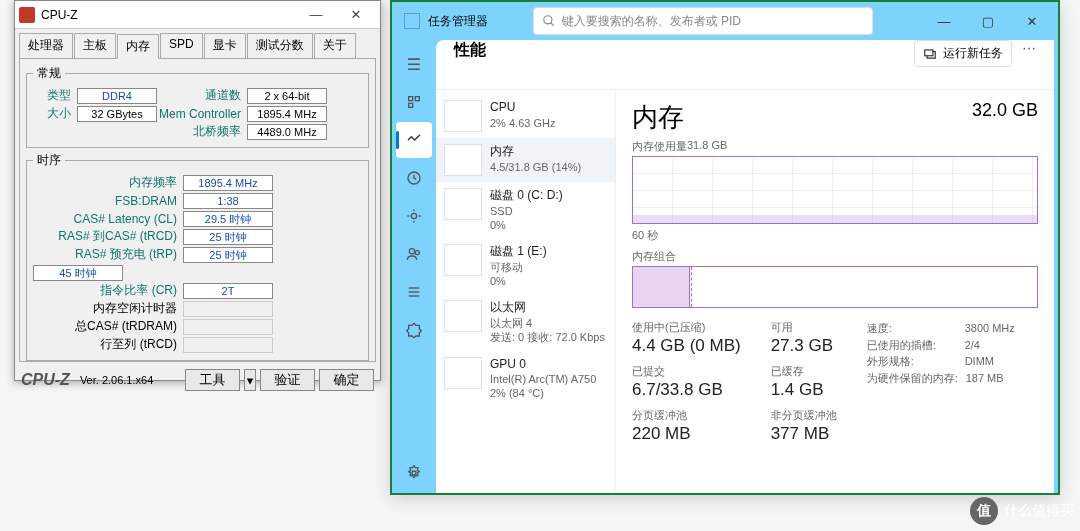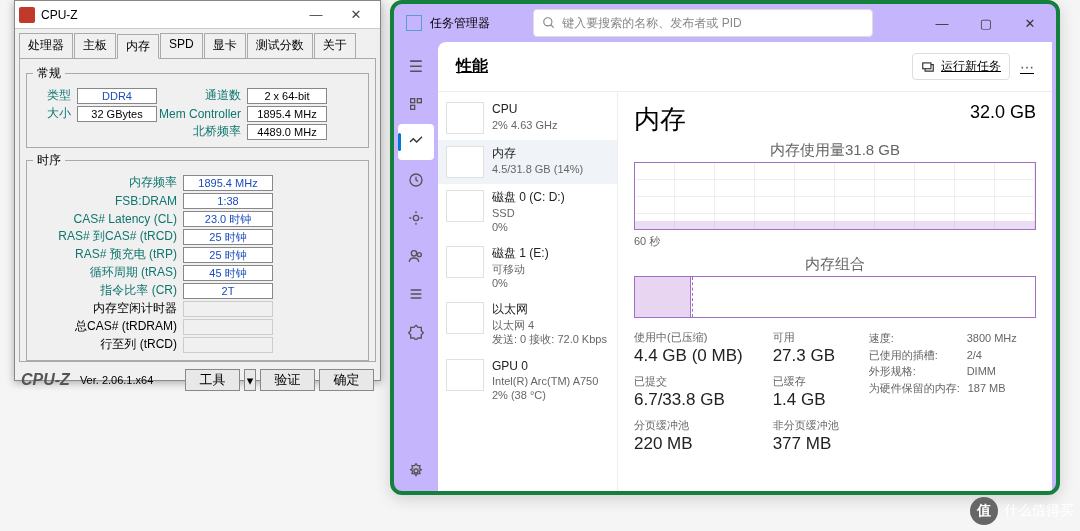--- a/index.html
+++ b/index.html
@@ -22,52 +22,52 @@
 .val { background: #fff; border: 1px solid #888; text-align: center; height: 16px; line-height: 14px; font-size: 11px; }
 .grey { color: #000000; }
 .link { color: #1a4bbd; }
 .cpuz-footer { display: flex; align-items: center; padding: 3px 6px; font-size: 12px; }
 .cpuz-footer .logo { font-style: italic; font-weight: bold; font-size: 16px; color: #555; margin-right: 10px; }
 .cpuz-footer .ver { font-size: 11px; margin-right: auto; }
 .cpuz-footer button { width: 55px; height: 22px; margin-left: 4px; font-size: 13px; border: 1px solid #888; background: #e8e8e8; }
 .cpuz-footer .dd { width: 12px; }
 
 
-.tm { position: absolute; left: 390px; top: 0; width: 670px; height: 495px; background: #c4b5fd; border: 4px solid #15803d; border-radius: 12px; box-shadow: 0 4px 16px rgba(0,0,0,0.15); overflow: hidden; display: flex; flex-direction: column; }
+.tm { position: absolute; left: 390px; top: 0; width: 670px; height: 495px; background: #7dd3fc; border: 2px solid #15803d; border-radius: 0; box-shadow: 0 4px 16px rgba(0,0,0,0.15); overflow: hidden; display: flex; flex-direction: column; }
 .tm-titlebar { display: flex; align-items: center; height: 38px; padding: 0 4px 0 12px; }
 .tm-icon { width: 16px; height: 16px; border: 1px solid #5a9bd5; margin-right: 8px; }
 .tm-title { font-size: 12px; margin-right: 20px; }
 .tm-search { flex: 1; max-width: 340px; margin: 0 auto; height: 28px; background: #fff; border: 1px solid #ddd; border-radius: 4px; display: flex; align-items: center; padding: 0 8px; font-size: 12px; color: #888; }
 .tm-search svg { margin-right: 6px; }
 .tm-winbtns { margin-left: auto; display: flex; }
 .tm-winbtns div { width: 44px; text-align: center; font-size: 13px; color: #333; }
 .tm-main { display: flex; flex: 1; overflow: hidden; }
 .tm-nav { width: 44px; display: flex; flex-direction: column; align-items: center; padding-top: 6px; color: #555; }
 .tm-nav div { width: 36px; height: 36px; display: flex; align-items: center; justify-content: center; margin-bottom: 2px; border-radius: 4px; }
 .tm-nav div.active { background: #fff; position: relative; }
 .tm-nav div.active::before { content: ""; position: absolute; left: 0; top: 9px; width: 3px; height: 18px; background: #0078d4; border-radius: 2px; }
 .tm-nav .spacer { flex: 1; }
 .tm-content { flex: 1; background: #fff; border-radius: 8px 0 0 0; margin-right: 4px; display: flex; flex-direction: column; overflow: hidden; }
-.tm-head { display: flex; align-items: center; height: 50px; border-bottom: 1px solid #eee; padding: 0 18px; text-decoration: underline; }
+.tm-head { display: flex; align-items: flex-start; height: 50px; border-bottom: 1px solid #eee; padding: 0 18px; }
 .tm-head .title { font-size: 16px; font-weight: 600; }
 .tm-head .runbtn { margin-left: auto; display: flex; align-items: center; font-size: 12px; gap: 6px; padding: 4px 8px; border: 1px solid #ddd; border-radius: 4px; }
 .tm-head .dots { margin-left: 10px; font-size: 14px; color: #555; }
 .tm-split { display: flex; flex: 1; overflow: hidden; }
 .tm-list { width: 180px; border-right: 1px solid #eee; padding: 4px 0; overflow: hidden; }
 .tm-item { display: flex; padding: 6px 8px; gap: 8px; cursor: default; }
 .tm-item.sel { background: #f0f4f8; }
 .tm-thumb { width: 38px; height: 32px; border: 1px solid #e0e0e0; background: #fff; position: relative; overflow: hidden; flex-shrink: 0; }
 .tm-info { font-size: 11px; line-height: 1.3; }
 .tm-info .name { font-size: 12px; color: #222; }
 .tm-info .sub { color: #666; }
 .tm-detail { flex: 1; padding: 10px 16px; overflow: hidden; }
 .tm-detail-head { display: flex; justify-content: space-between; align-items: flex-start; margin-bottom: 4px; }
 .tm-detail-head .big { font-size: 26px; font-weight: 400; }
 .tm-detail-head .right { font-size: 18px; }
-.tm-graph-label { display: flex; justify-content: center; font-size: 15px; color: #666; margin-bottom: 2px; }
+.tm-graph-label { display: flex; justify-content: flex-start; font-size: 11px; color: #666; margin-bottom: 2px; }
 .tm-graph { height: 68px; border: 1px solid #a16fc7; position: relative; margin-bottom: 4px; background: repeating-linear-gradient(to right, transparent, transparent 39px, #eee 39px, #eee 40px), repeating-linear-gradient(to bottom, transparent, transparent 16px, #eee 16px, #eee 17px); }
 .tm-graph::after { content: ""; position: absolute; left: 0; right: 0; bottom: 0; height: 8px; background: #c8a8e0; opacity: 0.4; }
 .tm-60s { font-size: 11px; color: #666; margin-bottom: 6px; }
 .tm-comp { height: 42px; border: 1px solid #a16fc7; position: relative; margin-bottom: 12px; }
 .tm-comp .used { position: absolute; left: 0; top: 0; bottom: 0; width: 14%; background: #e8d5f2; border-right: 1px solid #a16fc7; }
 .tm-comp .dash { position: absolute; left: 14%; top: 0; bottom: 0; width: 2px; border-right: 1px dashed #a16fc7; }
 .tm-stats { display: flex; flex-wrap: wrap; font-size: 11px; gap: 0 30px; }
 .stat-group { margin-bottom: 8px; }
 .stat-lbl { color: #666; font-size: 11px; }
 .stat-val { font-size: 17px; color: #222; margin-top: 1px; }
@@ -124,32 +124,31 @@
           <div class="row">
             <div class="lbl" style="width:150px">内存频率</div>
             <div class="val link" style="width:90px">1895.4 MHz</div>
           </div>
           <div class="row">
             <div class="lbl" style="width:150px">FSB:DRAM</div>
             <div class="val link" style="width:90px">1:38</div>
           </div>
           <div class="row">
             <div class="lbl" style="width:150px">CAS# Latency (CL)</div>
-            <div class="val link" style="width:90px">23.0 时钟</div>
+            <div class="val link" style="width:90px">29.5 时钟</div>
           </div>
           <div class="row">
             <div class="lbl" style="width:150px">RAS# 到CAS# (tRCD)</div>
             <div class="val link" style="width:90px">25 时钟</div>
           </div>
           <div class="row">
             <div class="lbl" style="width:150px">RAS# 预充电 (tRP)</div>
             <div class="val link" style="width:90px">25 时钟</div>
           </div>
           <div class="row">
-            <div class="lbl" style="width:150px">循环周期 (tRAS)</div>
             <div class="val link" style="width:90px">45 时钟</div>
           </div>
           <div class="row">
             <div class="lbl" style="width:150px">指令比率 (CR)</div>
             <div class="val link" style="width:90px">2T</div>
           </div>
         </div>
       <div id="grey-rows">
           <div class="row">
             <div class="lbl grey" style="width:150px">内存空闲计时器</div>
@@ -302,21 +301,21 @@
          <div class="name">以太网</div>
          <div class="sub">以太网 4</div>
          <div class="sub">发送: 0 接收: 72.0 Kbps</div>
        </div>
      </div>
             <div class="tm-item ">
        <div class="tm-thumb"></div>
        <div class="tm-info">
          <div class="name">GPU 0</div>
          <div class="sub">Intel(R) Arc(TM) A750</div>
-         <div class="sub">2% (38 °C)</div>
+         <div class="sub">2% (84 °C)</div>
        </div>
      </div>
           </div>
         <div class="tm-detail">
           <div class="tm-detail-head">
             <span class="big">内存</span>
             <span class="right">32.0 GB</span>
           </div>
           <div class="tm-graph-label">
             <span>内存使用量</span>

